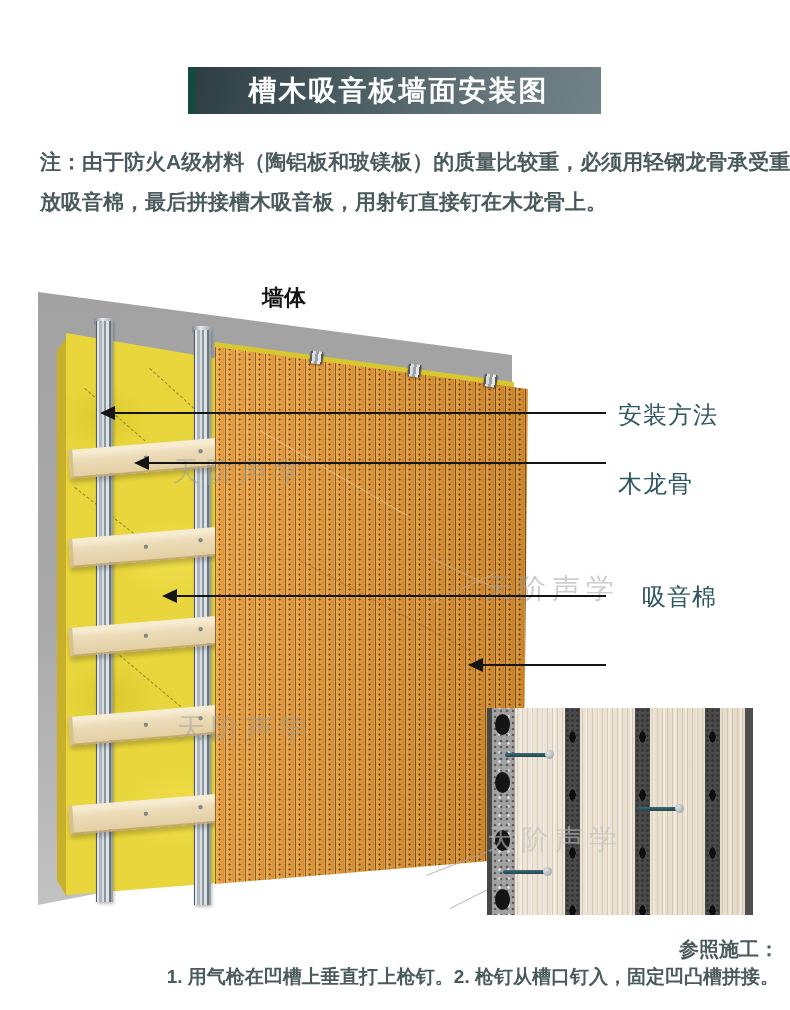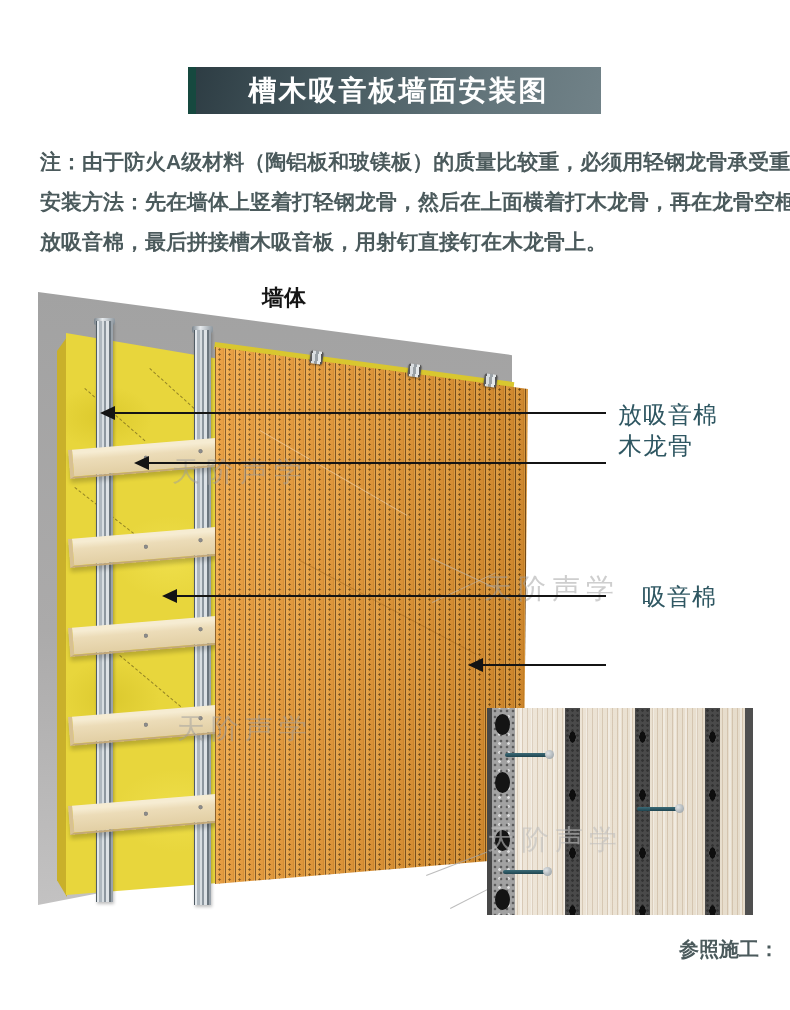--- a/index.html
+++ b/index.html
@@ -104,21 +104,20 @@
 
 <div class="page">
 
   <div class="abs banner">
     <div class="abs banner-stripe"></div>
     <div class="abs banner-title">槽木吸音板墙面安装图</div>
   </div>
 
   <div class="abs note">
     <div class="note-line">注：由于防火A级材料（陶铝板和玻镁板）的质量比较重，必须用轻钢龙骨承受重力。</div>
-    <div class="note-line">安装方法：先在墙体上竖着打轻钢龙骨，然后在上面横着打木龙骨，再在龙骨空框</div>
     <div class="note-line">放吸音棉，最后拼接槽木吸音板，用射钉直接钉在木龙骨上。</div>
   </div>
 
   <div class="abs wall-label">墙体</div>
 
   <div class="abs wall"></div>
 
   <div class="abs yellow-side"></div>
   <div class="abs yellow"></div>
   <div class="abs yellow-sliver"></div>
@@ -166,22 +165,22 @@
 
   <div class="abs arrow-head" style="left:100px;top:406px;"></div>
   <div class="abs arrow-line" style="left:112px;top:412px;width:494px;"></div>
   <div class="abs arrow-head" style="left:134px;top:456px;"></div>
   <div class="abs arrow-line" style="left:146px;top:462px;width:460px;"></div>
   <div class="abs arrow-head" style="left:162px;top:589px;"></div>
   <div class="abs arrow-line" style="left:174px;top:595px;width:432px;"></div>
   <div class="abs arrow-head" style="left:468px;top:658px;"></div>
   <div class="abs arrow-line" style="left:480px;top:664px;width:126px;"></div>
 
-  <div class="abs callout" style="top:399px;">放吸音棉</div>
-  <div class="abs callout" style="top:430px;">木龙骨</div>
+  <div class="abs callout" style="top:399px;">安装方法</div>
+  <div class="abs callout" style="top:468px;">木龙骨</div>
   <div class="abs callout" style="top:581px;margin-left:24px;">吸音棉</div>
 
   <div class="abs watermark" style="left:172px;top:453px;">天阶声学</div>
   <div class="abs watermark" style="left:484px;top:570px;">天阶声学</div>
   <div class="abs watermark" style="left:177px;top:710px;">天阶声学</div>
 
   <div class="abs leader" style="left:426px;top:875px;width:66px;transform:rotate(-21deg);"></div>
   <div class="abs leader" style="left:450px;top:908px;width:47px;transform:rotate(-27deg);"></div>
 
   <div class="abs inset">
@@ -198,14 +197,15 @@
     <div class="abs nail-shaft" style="left:18px;top:45px;width:44px;"></div>
     <div class="abs nail-head" style="left:58px;top:42px;"></div>
     <div class="abs nail-shaft" style="left:150px;top:99px;width:42px;"></div>
     <div class="abs nail-head" style="left:188px;top:96px;"></div>
     <div class="abs nail-shaft" style="left:16px;top:162px;width:44px;"></div>
     <div class="abs nail-head" style="left:56px;top:159px;"></div>
     <div class="abs watermark" style="left:0;top:113px;color:rgba(190,190,190,0.6);">天阶声学</div>
   </div>
 
   <div class="abs ref-heading">参照施工：</div>
+  <div class="abs ref-steps">1. 用气枪在凹槽上垂直打上枪钉。2. 枪钉从槽口钉入，固定凹凸槽拼接。</div>
 
 </div>
 
 </body></html>

